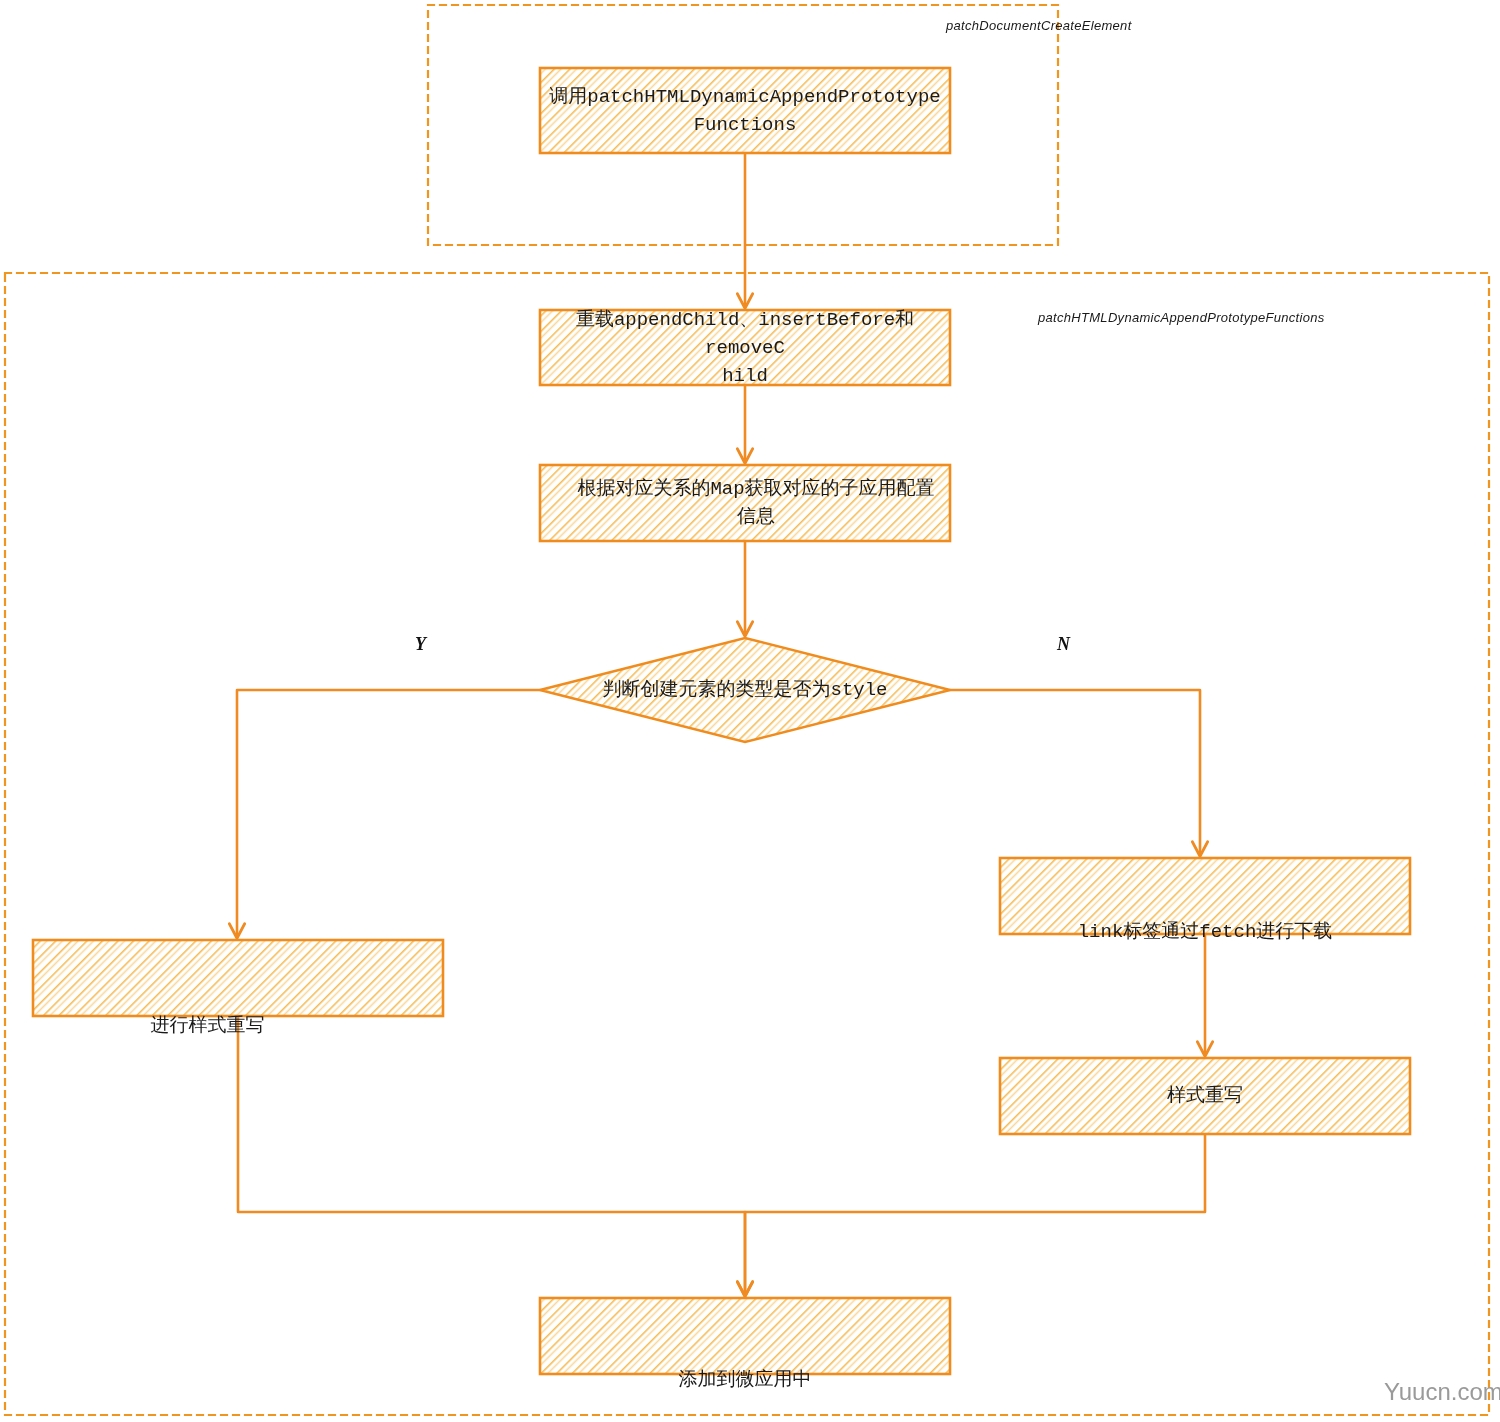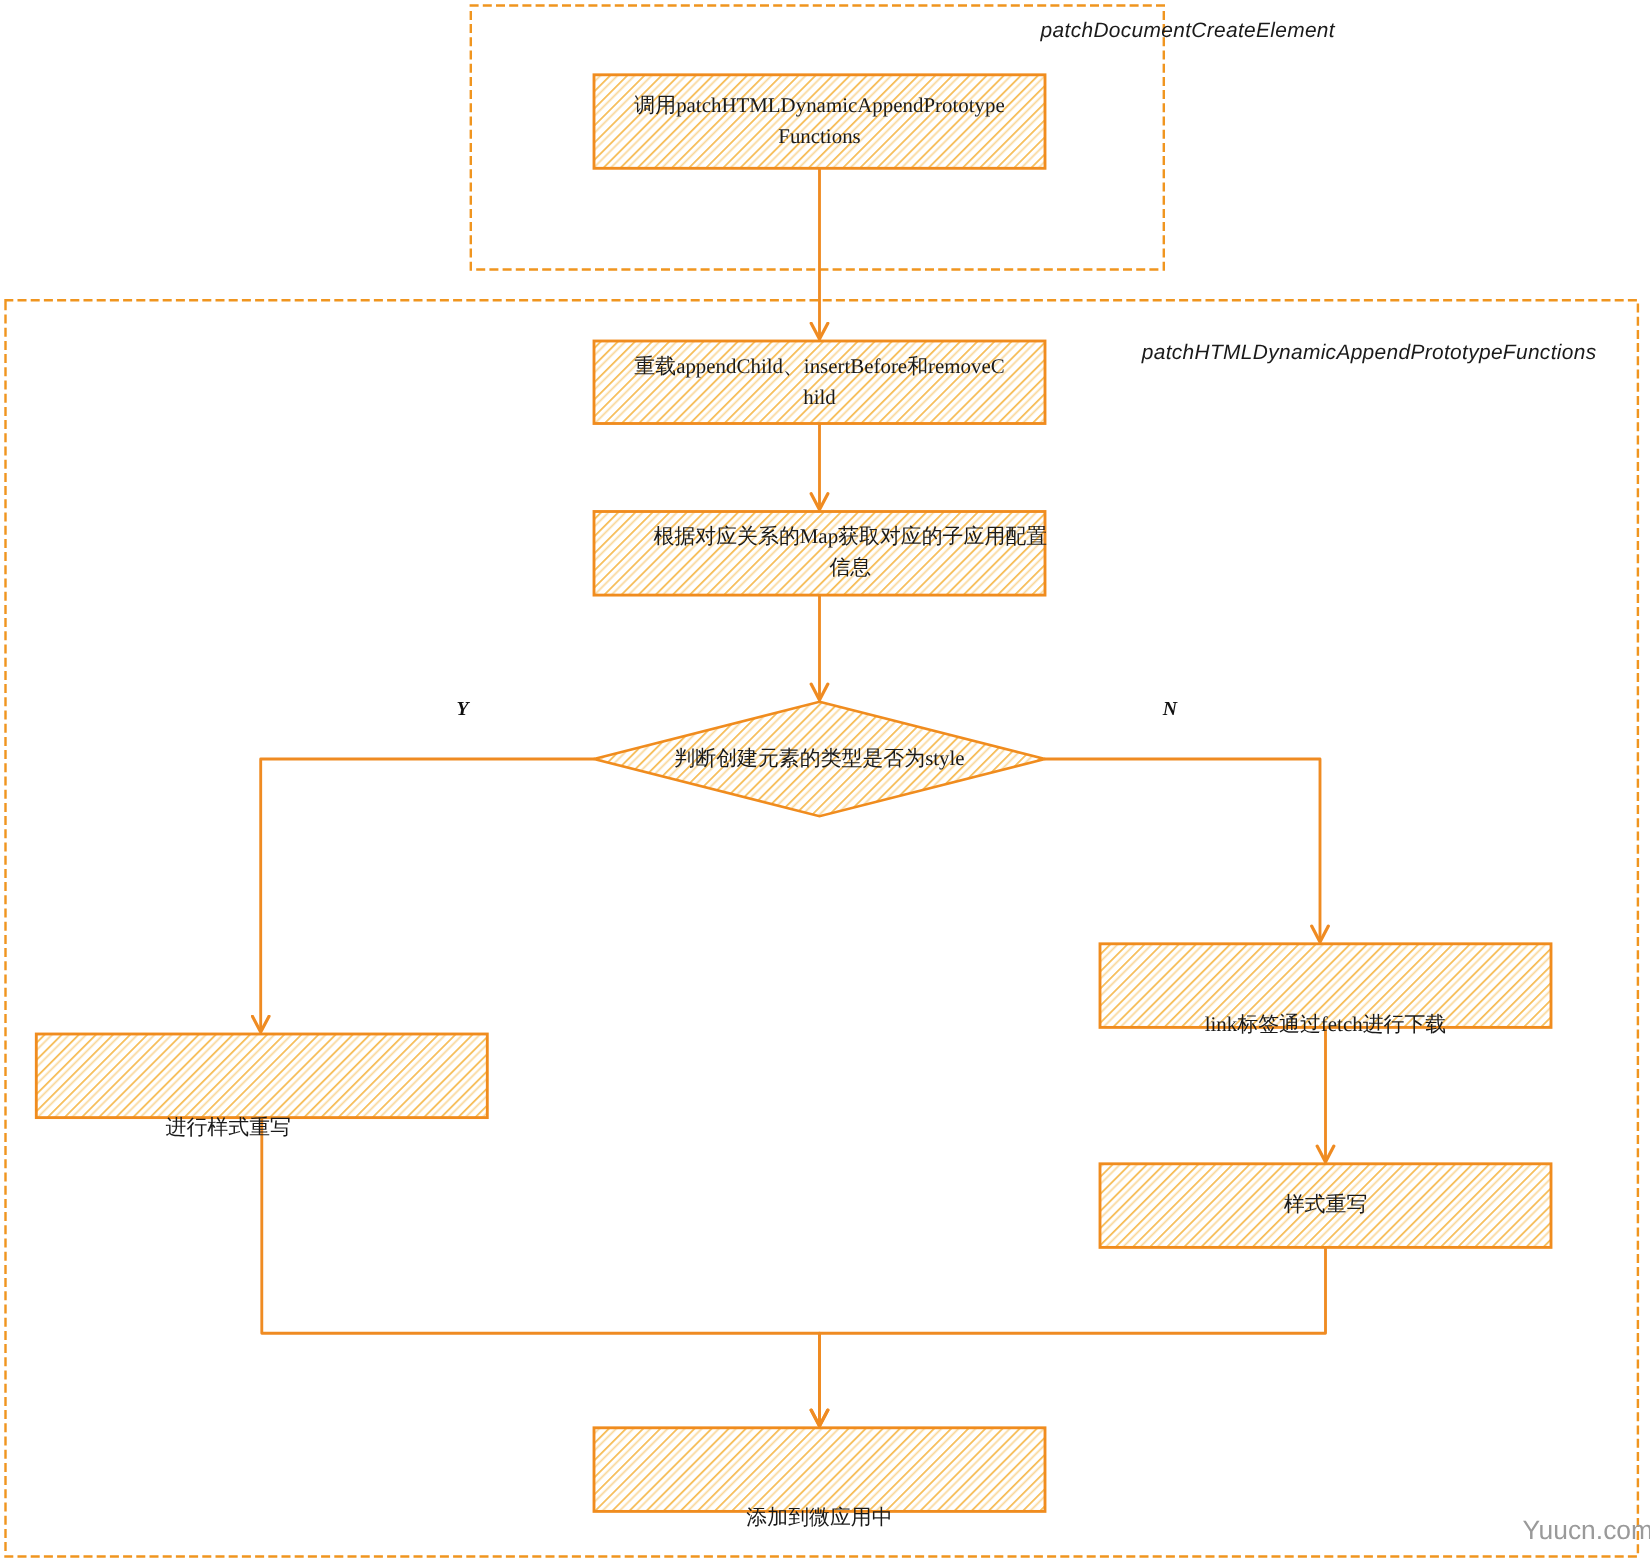--- a/index.html
+++ b/index.html
@@ -24,31 +24,31 @@
     width: 1500px;
     height: 1422px;
   }
   .node-label {
     position: absolute;
     display: flex;
     align-items: center;
     justify-content: center;
     text-align: center;
     color: #1a1a1a;
-    font-family: Liberation Serif, serif;
+    font-family: Liberation Mono, monospace;
     font-size: 19px;
     line-height: 28px;
     pointer-events: none;
     white-space: pre-wrap;
   }
   .subgraph-title {
     position: absolute;
     color: #1a1a1a;
     font-family: "Liberation Sans", sans-serif;
-    font-size: 19px;
+    font-size: 13px;
     font-style: italic;
     letter-spacing: 0.3px;
     white-space: nowrap;
   }
   .edge-label {
     position: absolute;
     color: #111111;
     font-family: "Liberation Serif", serif;
     font-style: italic;
     font-weight: bold;
@@ -112,21 +112,21 @@
     </g>
   </svg>
 
   <div class="subgraph-title" style="left:946px; top:18px;">patchDocumentCreateElement</div>
   <div class="subgraph-title" style="left:1038px; top:310px;">patchHTMLDynamicAppendPrototypeFunctions</div>
 
   <div class="node-label" style="left:540px; top:68px; width:410px; height:85px;">调用patchHTMLDynamicAppendPrototype
 Functions</div>
   <div class="node-label" style="left:540px; top:310px; width:410px; height:75px;">重载appendChild、insertBefore和removeC
 hild</div>
-  <div class="node-label" style="left:549px; top:465px; width:448px; height:76px;">根据对应关系的Map获取对应的子应用配置
+  <div class="node-label" style="left:532px; top:465px; width:448px; height:76px;">根据对应关系的Map获取对应的子应用配置
 信息</div>
   <div class="node-label" style="left:540px; top:638px; width:410px; height:104px;">判断创建元素的类型是否为style</div>
   <div class="node-label" style="left:33px; top:940px; width:349px; height:76px;margin-top:48px;">进行样式重写</div>
   <div class="node-label" style="left:1000px; top:894px; width:410px; height:76px;">link标签通过fetch进行下载</div>
   <div class="node-label" style="left:1000px; top:1058px; width:410px; height:76px;border-radius:28px;">样式重写</div>
   <div class="node-label" style="left:540px; top:1298px; width:410px; height:76px;margin-top:44px;">添加到微应用中</div>
 
   <div class="edge-label" style="left:415px; top:634px;">Y</div>
   <div class="edge-label" style="left:1057px; top:634px;">N</div>
 

